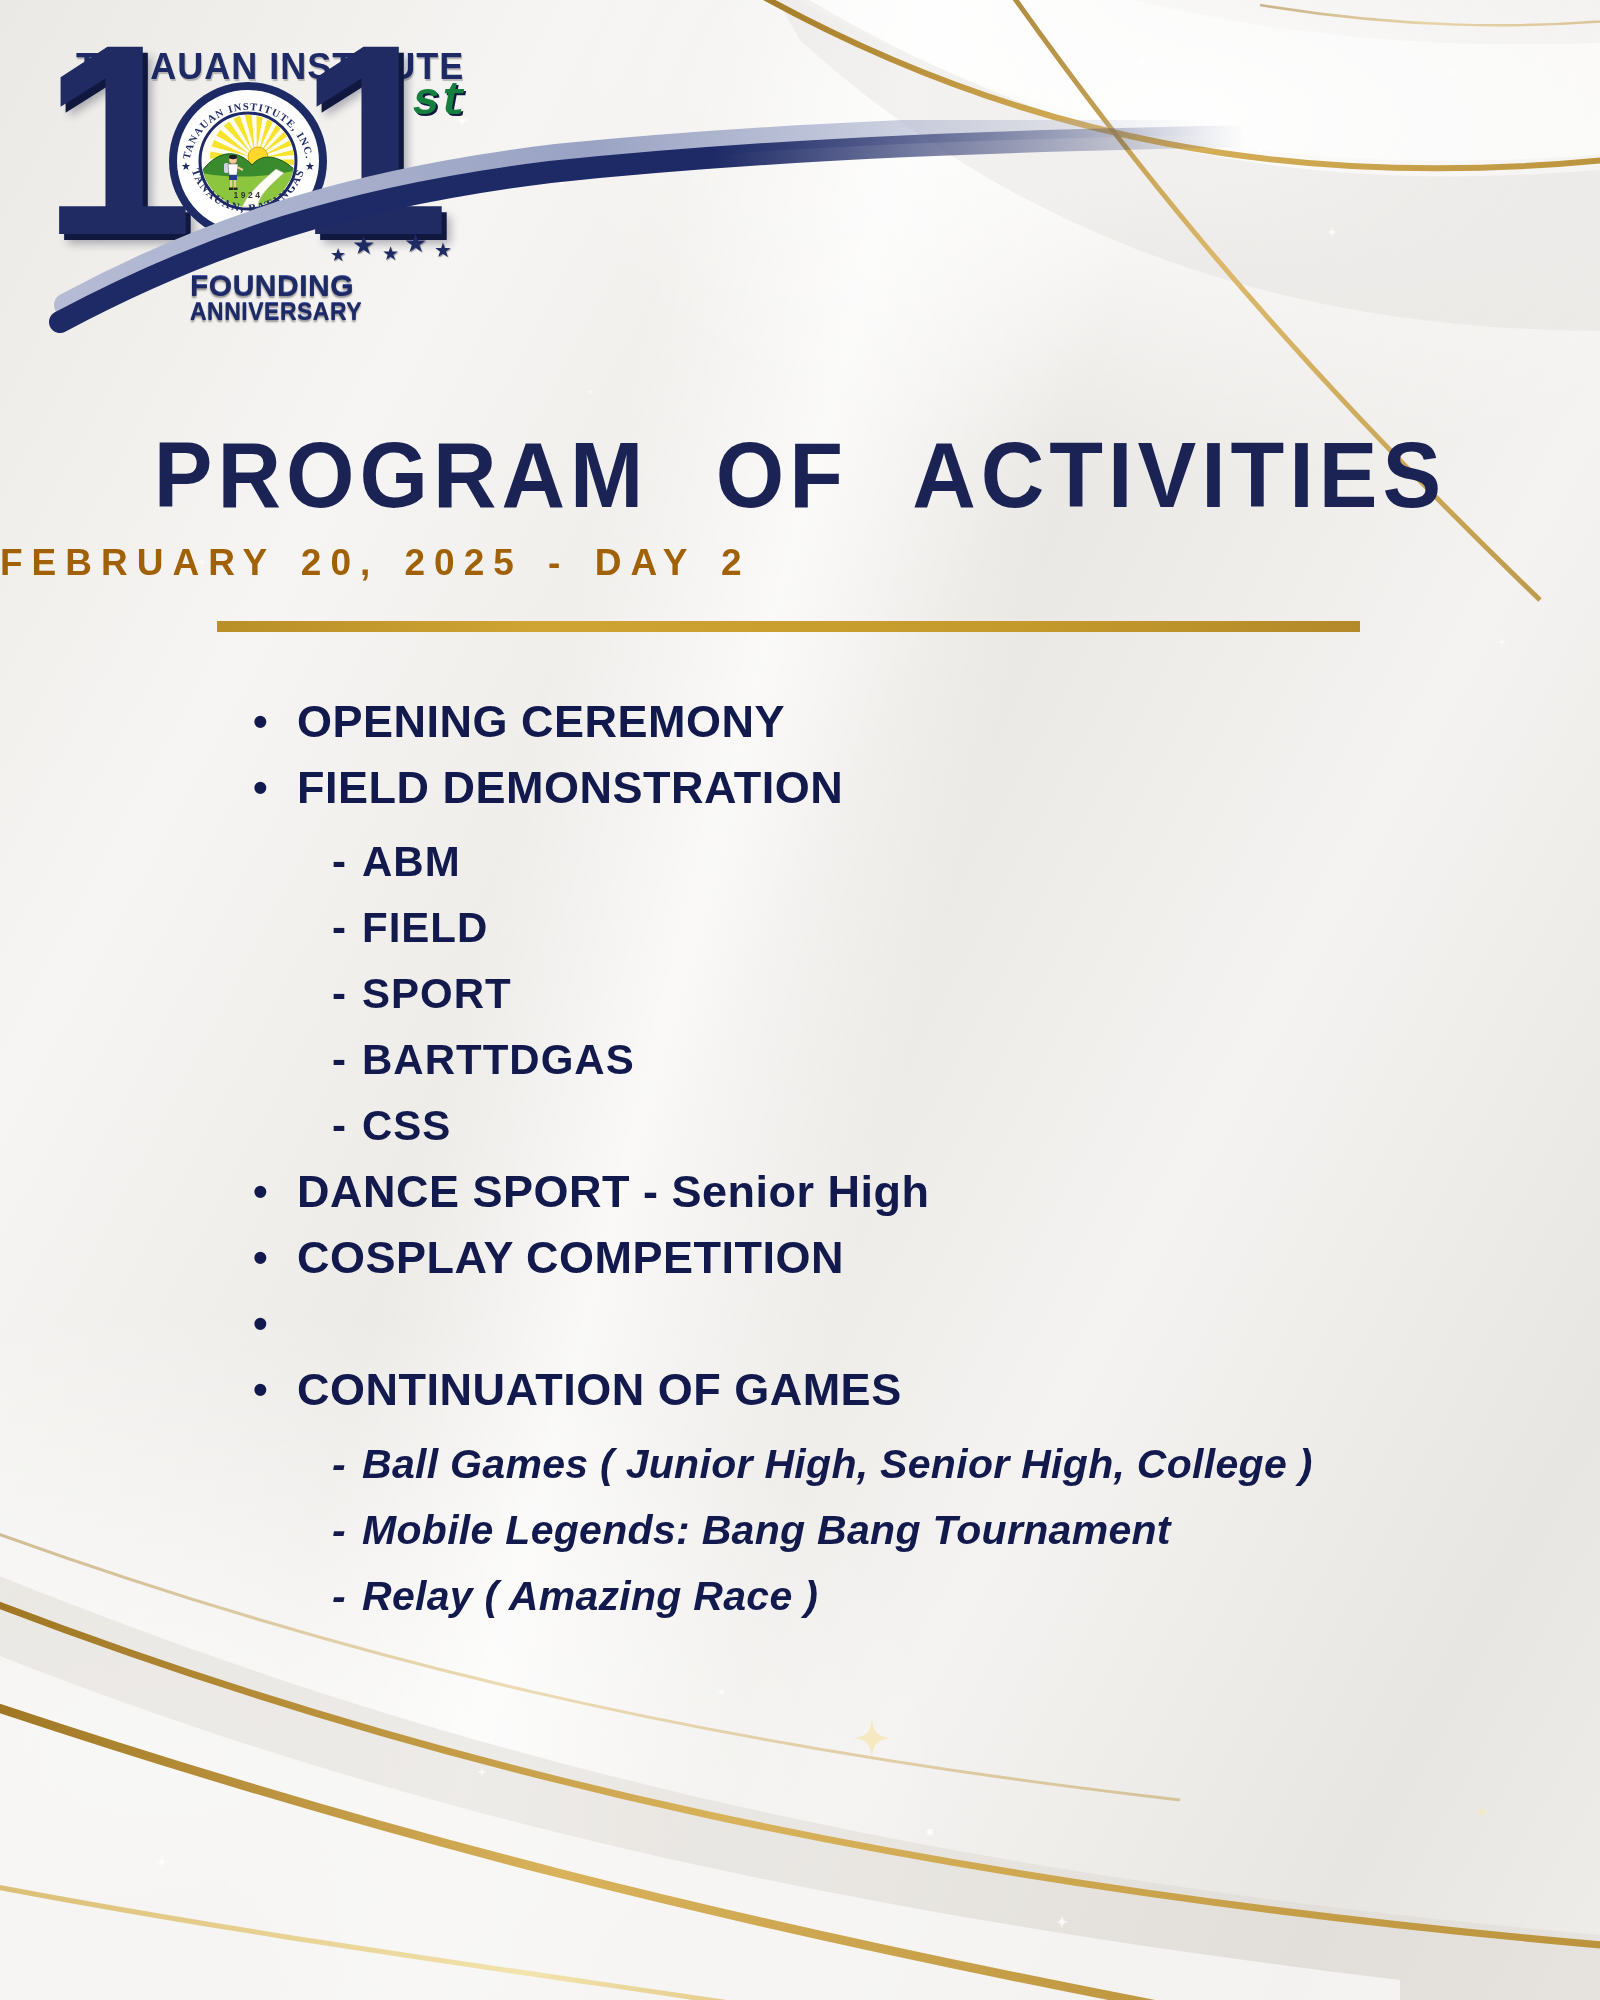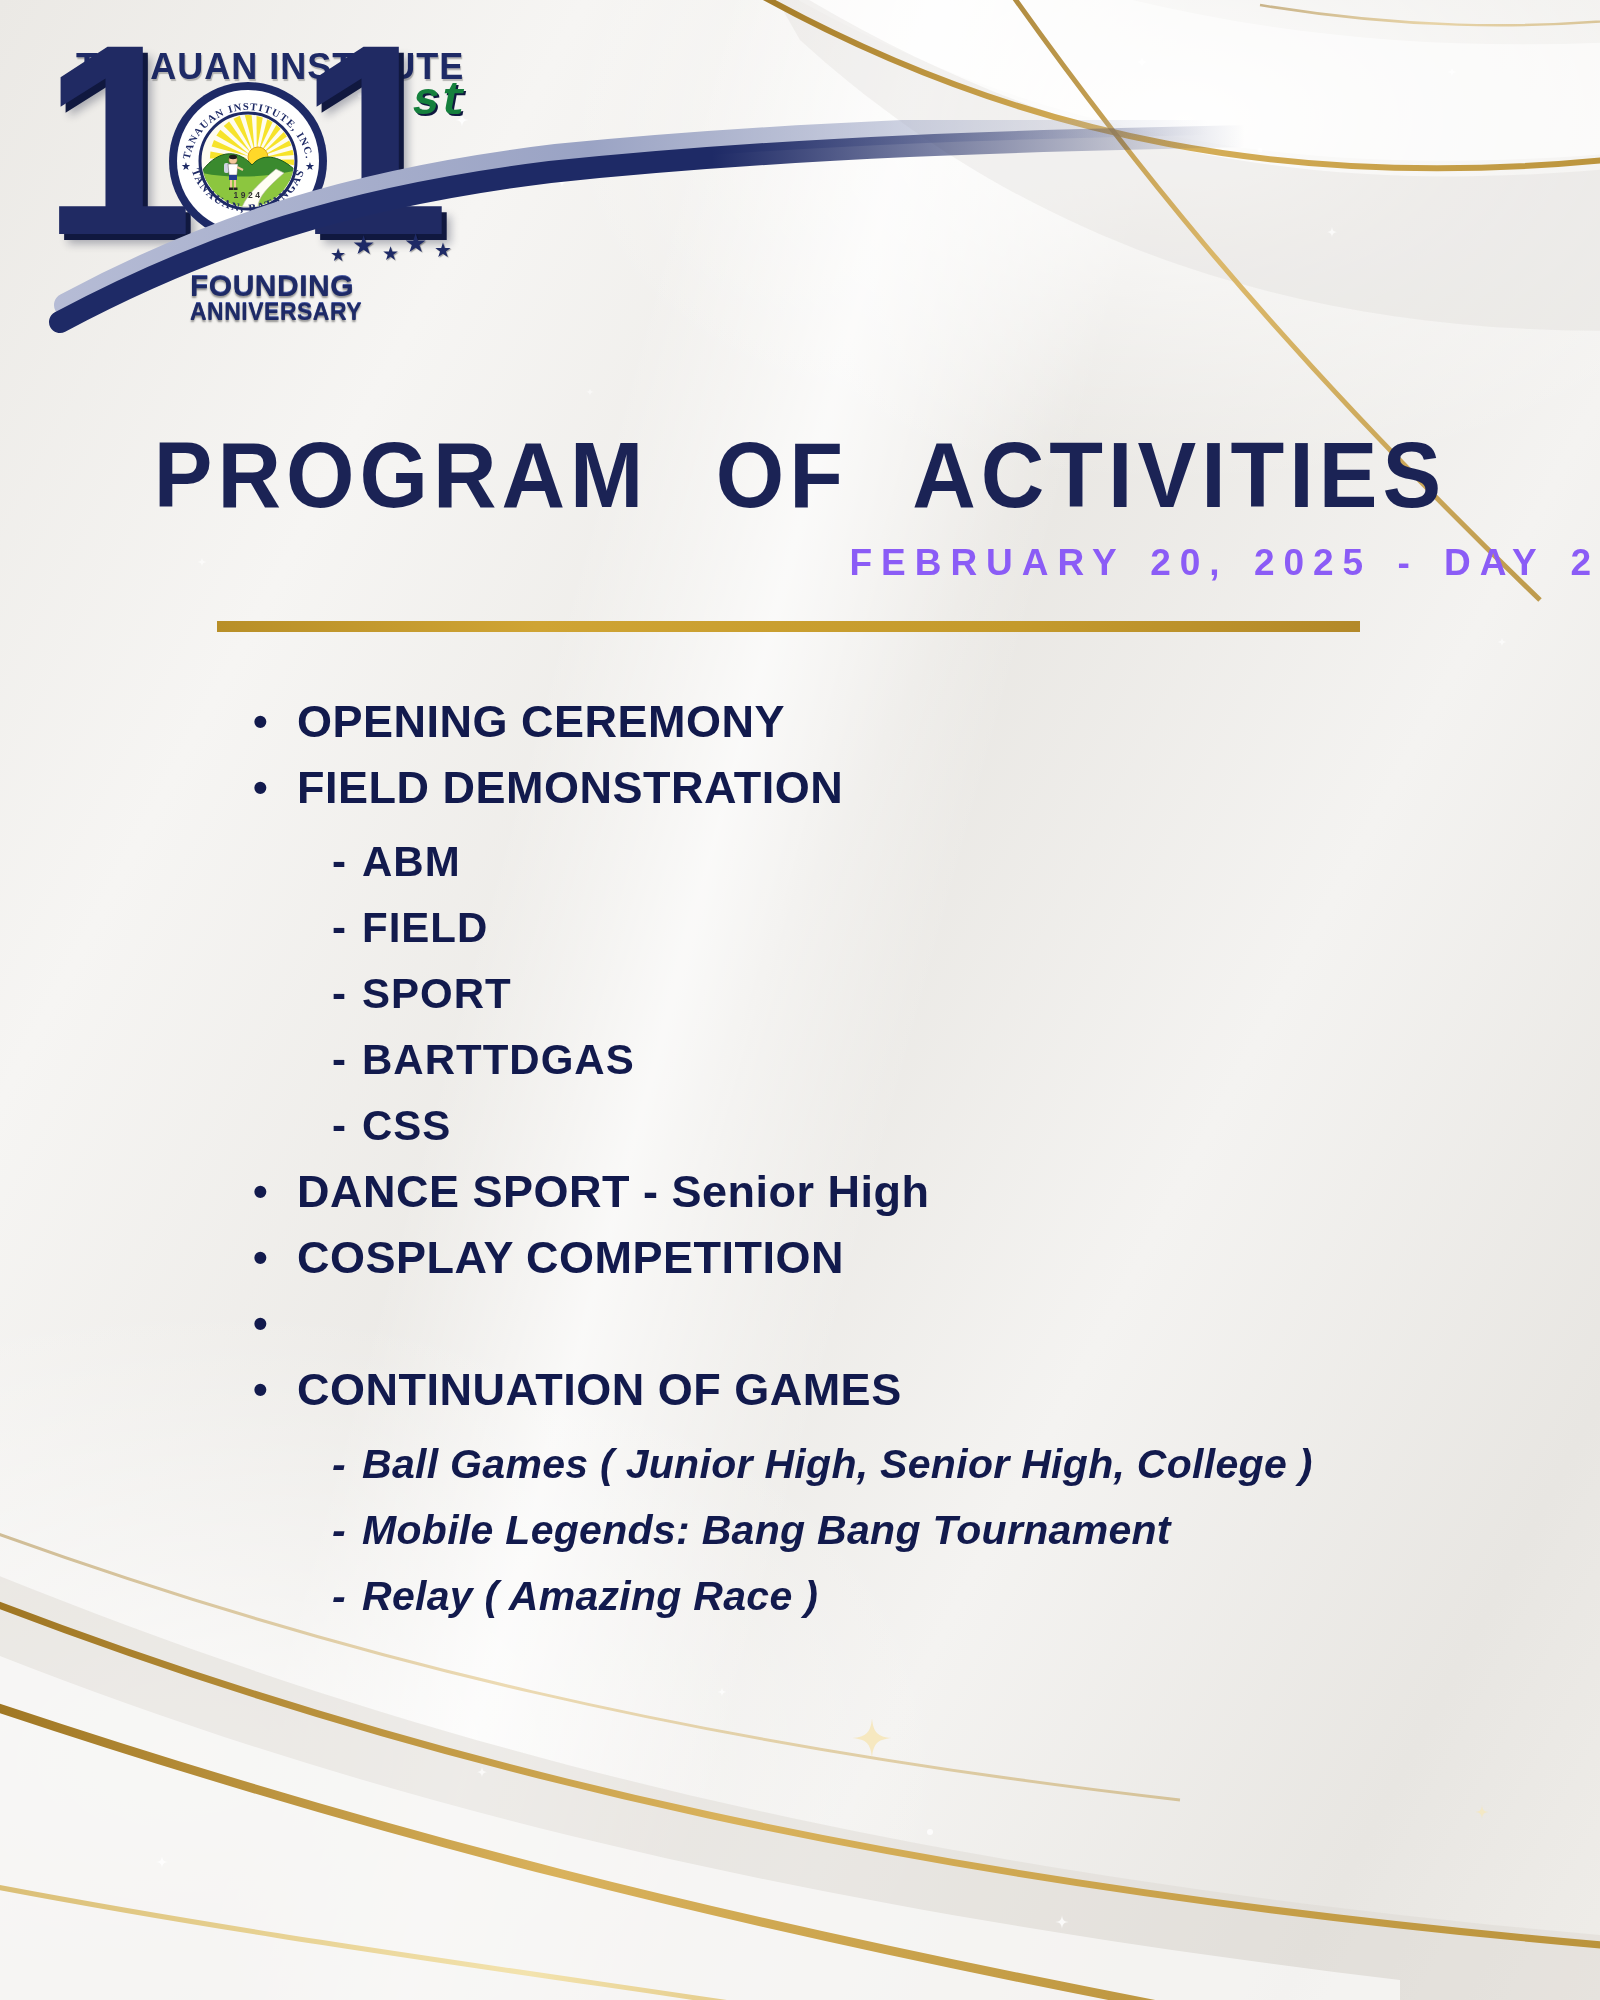--- a/index.html
+++ b/index.html
@@ -47,22 +47,22 @@
   .logo-founding .l1{font-size:30px;}
   .logo-founding .l2{font-size:23px;}
 
   
   .title{
     position:absolute;top:424px;left:0;width:100%;text-align:center;z-index:3;
     font-size:88px;font-weight:700;color:#1b2355;letter-spacing:5px;word-spacing:38px;
     transform:scaleY(1.05);white-space:nowrap;
   }
   .subtitle{
-    position:absolute;top:542px;left:0;width:100%;text-align:right;z-index:3;
-    font-size:37px;font-weight:700;color:#8b5cf6;letter-spacing:9px;word-spacing:6px;white-space:nowrap;
+    position:absolute;top:542px;left:0;width:100%;text-align:left;z-index:3;
+    font-size:37px;font-weight:700;color:#a16207;letter-spacing:9px;word-spacing:6px;white-space:nowrap;
   }
   .gold-rule{
     position:absolute;top:621px;left:217px;width:1143px;height:11px;z-index:3;
     background:linear-gradient(90deg,#b88f28,#cfa434 28%,#c49a2c 70%,#b3892a);
   }
 
   
   .program{position:absolute;top:689px;left:0;width:100%;z-index:3;}
   .program ul{list-style:none;margin:0;padding:0;}
   .row{height:66px;display:flex;align-items:center;color:#121a4d;font-weight:700;}

